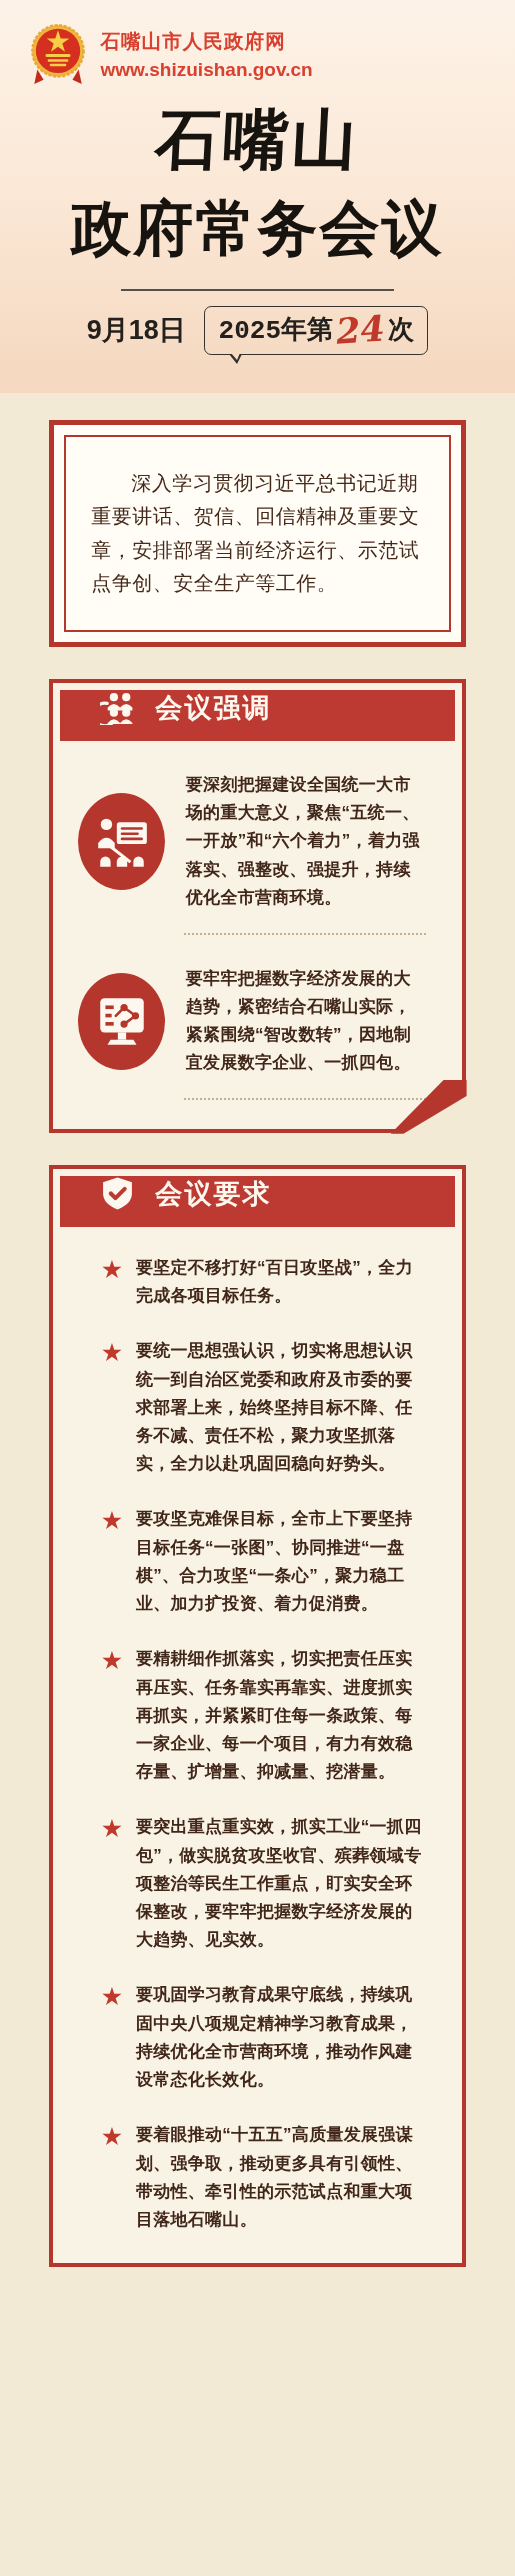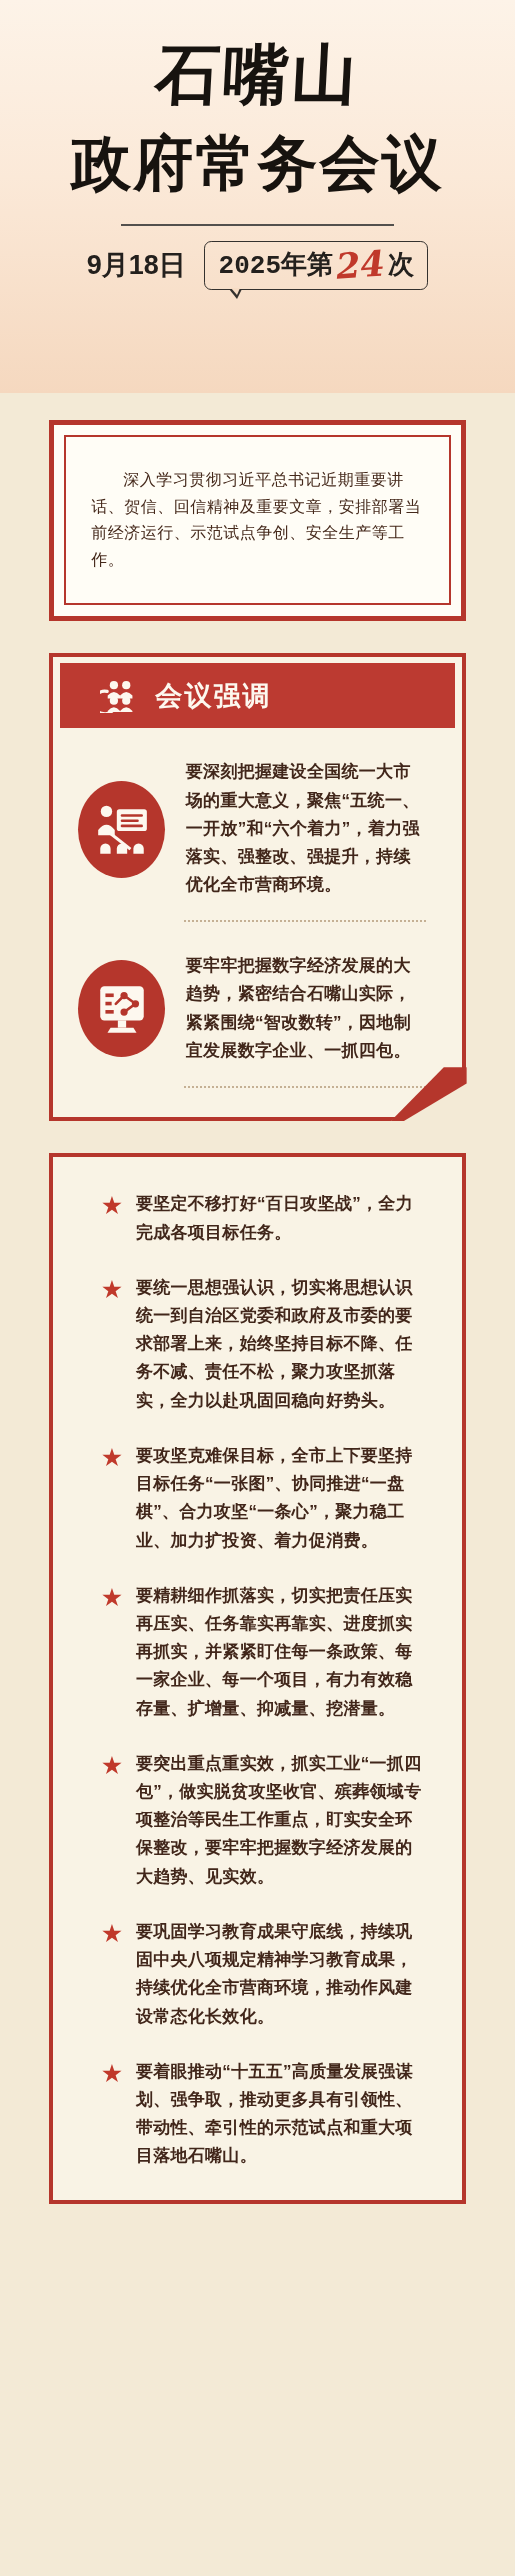--- a/index.html
+++ b/index.html
@@ -31,26 +31,26 @@
   .tail-outer { position:absolute; left:24px; bottom:-10.8px; width:0; height:0;
                 border-left:8.2px solid transparent; border-right:5.2px solid transparent;
                 border-top:10.3px solid #34312e; }
   .tail-inner { position:absolute; left:26px; bottom:-6.7px; width:0; height:0;
                 border-left:6.2px solid transparent; border-right:3.6px solid transparent;
                 border-top:7.7px solid #f6dcc4; }
 
   
   .intro-box { margin:27px 49px 0 49px; border:5.2px solid #b5362c; background:#fffdf6; padding:10.3px; }
   .intro-inner { border:2.1px solid #b5362c; padding:30px 25px; }
-  .intro-text { font-size:16px; line-height:1.66; color:#45291b; text-indent:2em; letter-spacing:0.5px; }
+  .intro-text { font-size:20px; line-height:1.66; color:#45291b; text-indent:2em; letter-spacing:0.5px; }
 
   
   .card { position:relative; margin:32px 49px 0 49px; border:4.6px solid #b5362c;
           background:#f9f3e5; padding:6.7px 6.7px 29px 6.7px; }
-  .card-head { background:#bc3a31; height:65px; display:flex; align-items:center; padding-left:40px;font-family:Liberation Mono, monospace; }
+  .card-head { background:#bc3a31; height:51px; display:flex; align-items:flex-start; padding-left:40px;font-family:Liberation Mono, monospace; }
   .head-icon { width:35px; height:35px; flex:0 0 auto; }
   .head-label { color:#fdf8ef; font-size:27px; font-weight:bold; letter-spacing:2.1px; margin-left:20.6px; }
 
   .icon-item { display:flex; align-items:center; padding:30px 29px 0 18.5px; }
   .item-badge { width:87px; height:97px; flex:0 0 auto; background:#b5362c; border-radius:50%;
                 display:flex; align-items:center; justify-content:center; }
   .item-badge svg { width:58px; height:58px; }
   .icon-item .body-text { margin-left:20.6px; }
   .body-text { font-size:17px; line-height:1.66; font-weight:bold; color:#41261a; letter-spacing:0.3px; }
   .dotted-divider { border-top:2.1px dotted #c5b094; margin:20.6px 29px 0 124px; }
@@ -64,20 +64,37 @@
                 clip-path:polygon(100% 0, 100% 100%, 0 100%); }
   .fold .f-flap { position:absolute; inset:0; background:#b5362c;
                   clip-path:polygon(0 100%, 70% 0, 100% 0, 100% 30%, 17% 100%); }
 </style>
 </head>
 <body>
 
 <div class="page">
 
   <header class="hero">
+    <div class="site-row">
+      <svg class="emblem" viewBox="0 0 108 126">
+        <circle cx="54" cy="56" r="50" fill="#f0b63e"></circle>
+        <circle cx="54" cy="56" r="43" fill="#d52f1f"></circle>
+        <path d="M14 92 L8 120 L26 112 Z" fill="#c22a1c"></path>
+        <path d="M94 92 L100 120 L82 112 Z" fill="#c22a1c"></path>
+        <path d="M54 16 l5.2 15.9 h16.7 l-13.5 9.8 5.2 15.9 -13.6-9.8 -13.6 9.8 5.2-15.9 -13.5-9.8 h16.7 Z" fill="#f7ce46"></path>
+        <rect x="30" y="62" width="48" height="6" rx="2" fill="#f7ce46"></rect>
+        <rect x="34" y="72" width="40" height="5" rx="2" fill="#f7ce46"></rect>
+        <rect x="38" y="81" width="32" height="5" rx="2" fill="#f7ce46"></rect>
+        <circle cx="54" cy="56" r="49.5" fill="none" stroke="#e8a93a" stroke-width="5" stroke-dasharray="6 3"></circle>
+      </svg>
+      <div class="site-text">
+        <div class="site-name">石嘴山市人民政府网</div>
+        <div class="site-url">www.shizuishan.gov.cn</div>
+      </div>
+    </div>
     <div class="calligraphy">石嘴山</div>
     <h1 class="main-title">政府常务会议</h1>
     <div class="title-divider"></div>
     <div class="date-row">
       <span class="meeting-date">9月18日</span>
       <span class="bubble">
         <span class="pre">2025年第</span>
         <span class="no">24</span>
         <span class="suf">次</span>
         <span class="tail-outer"></span>
@@ -162,20 +179,27 @@
       </div>
       <div class="dotted-divider"></div>
 
       <div class="fold">
         <span class="f-bg"></span>
           <span class="f-flap"></span>
       </div>
     </section>
 
     <section class="card">
+      <div class="card-head">
+        <svg class="head-icon" viewBox="0 0 68 68">
+          <path d="M34 3 L62 12 V34 q0 20 -28 31 q-28 -11 -28 -31 V12 Z" fill="#fdf8ef"></path>
+          <path d="M21 34 l9 9 l18 -18" fill="none" stroke="#bc3a31" stroke-width="8" stroke-linecap="round" stroke-linejoin="round"></path>
+        </svg>
+        <span class="head-label">会议要求</span>
+      </div>
 
       <div class="star-item">
         <span class="star">★</span>
         <p class="body-text">要坚定不移打好“百日攻坚战”，全力完成各项目标任务。</p>
       </div>
       <div class="star-item">
         <span class="star">★</span>
         <p class="body-text">要统一思想强认识，切实将思想认识统一到自治区党委和政府及市委的要求部署上来，始终坚持目标不降、任务不减、责任不松，聚力攻坚抓落实，全力以赴巩固回稳向好势头。</p>
       </div>
       <div class="star-item">

